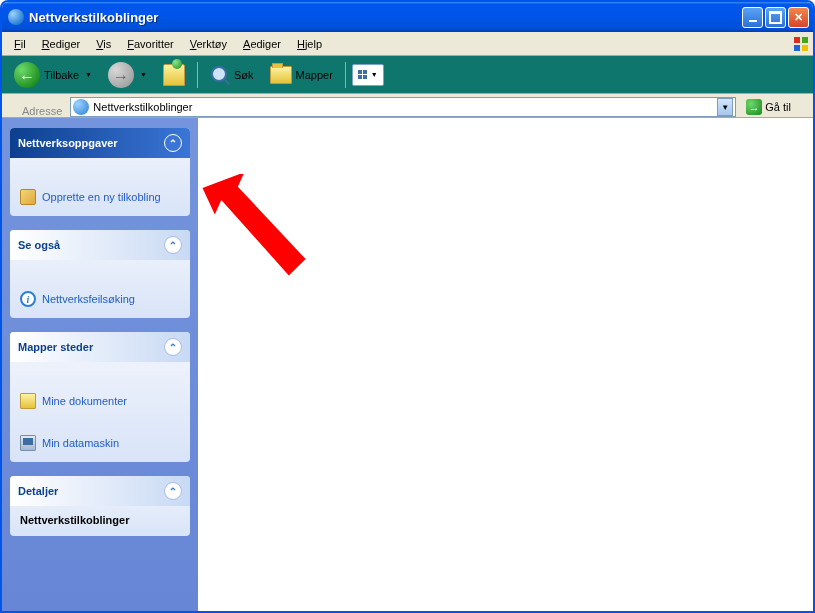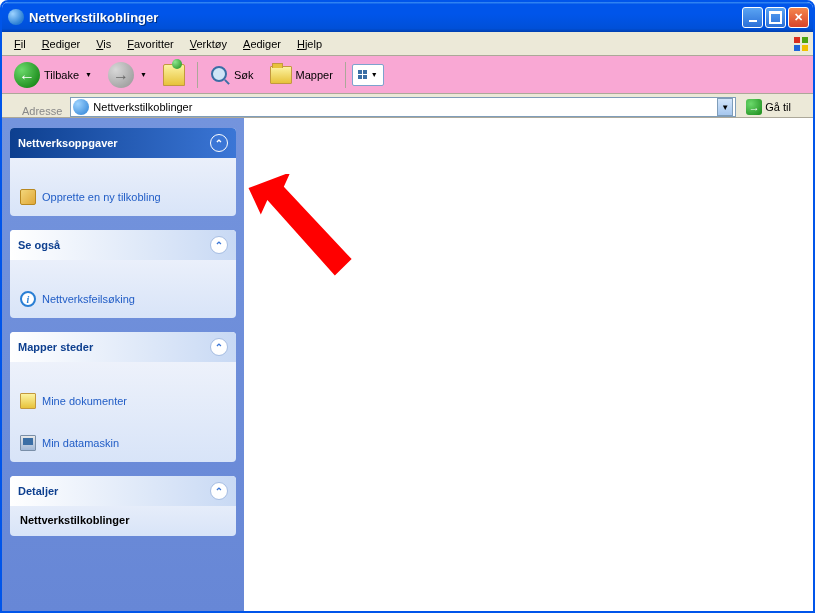--- a/index.html
+++ b/index.html
@@ -62,21 +62,21 @@
 .menubar .menu-item u { text-decoration: underline; }
 .xp-flag {
   position: absolute; right: 2px; top: 2px;
   width: 20px; height: 20px;
   display: flex; align-items: center; justify-content: center;
 }
 .xp-flag svg { width:16px; height:16px; }
 
 .toolbar {
   height: 38px;
-  background: #f9a8d4;
+  background: #0f766e;
   border-bottom: 1px solid #aca899;
   display: flex;
   align-items: center;
   padding: 0 6px;
   gap: 4px;
 }
 .tbtn {
   display: flex; align-items: center; gap: 4px;
   padding: 4px 6px; border-radius: 3px; cursor: pointer;
 }
@@ -180,21 +180,21 @@
   font-size:11px; font-weight:bold;
 }
 
 .content {
   display: flex;
   height: calc(613px - 30px - 24px - 38px - 24px - 4px);
   background: #6d8fd8;
   padding: 0;
 }
 .sidebar {
-  width: 242px;
+  width: 196px;
   background: linear-gradient(to bottom, #7494dd 0%, #6787d6 100%);
   padding: 10px 8px;
   overflow-y: auto;
 }
 .main-area {
   flex:1; background:#fff;
   position:relative;
 }
 
 .panel {

